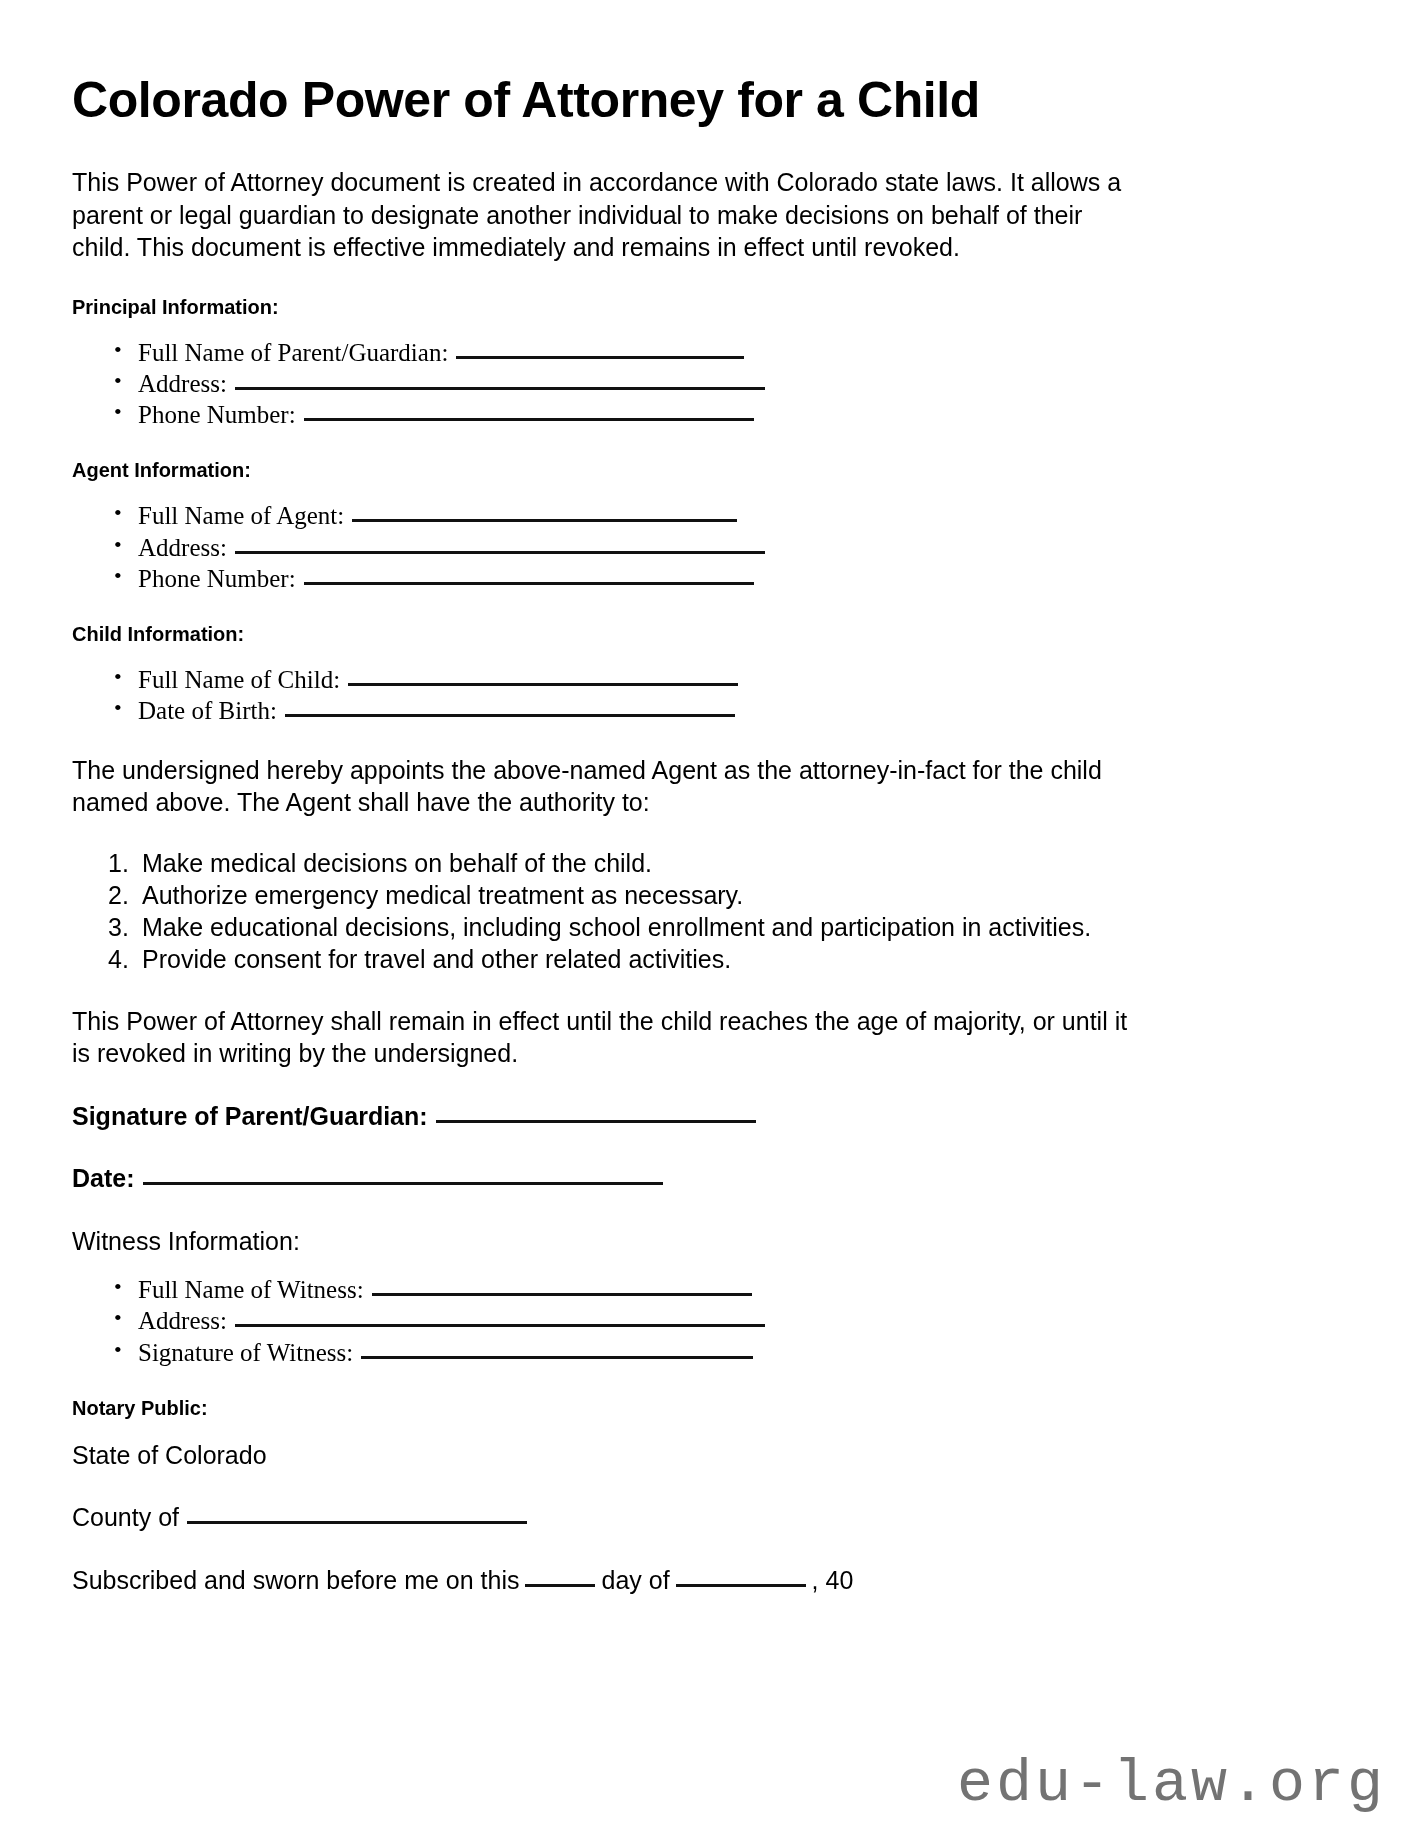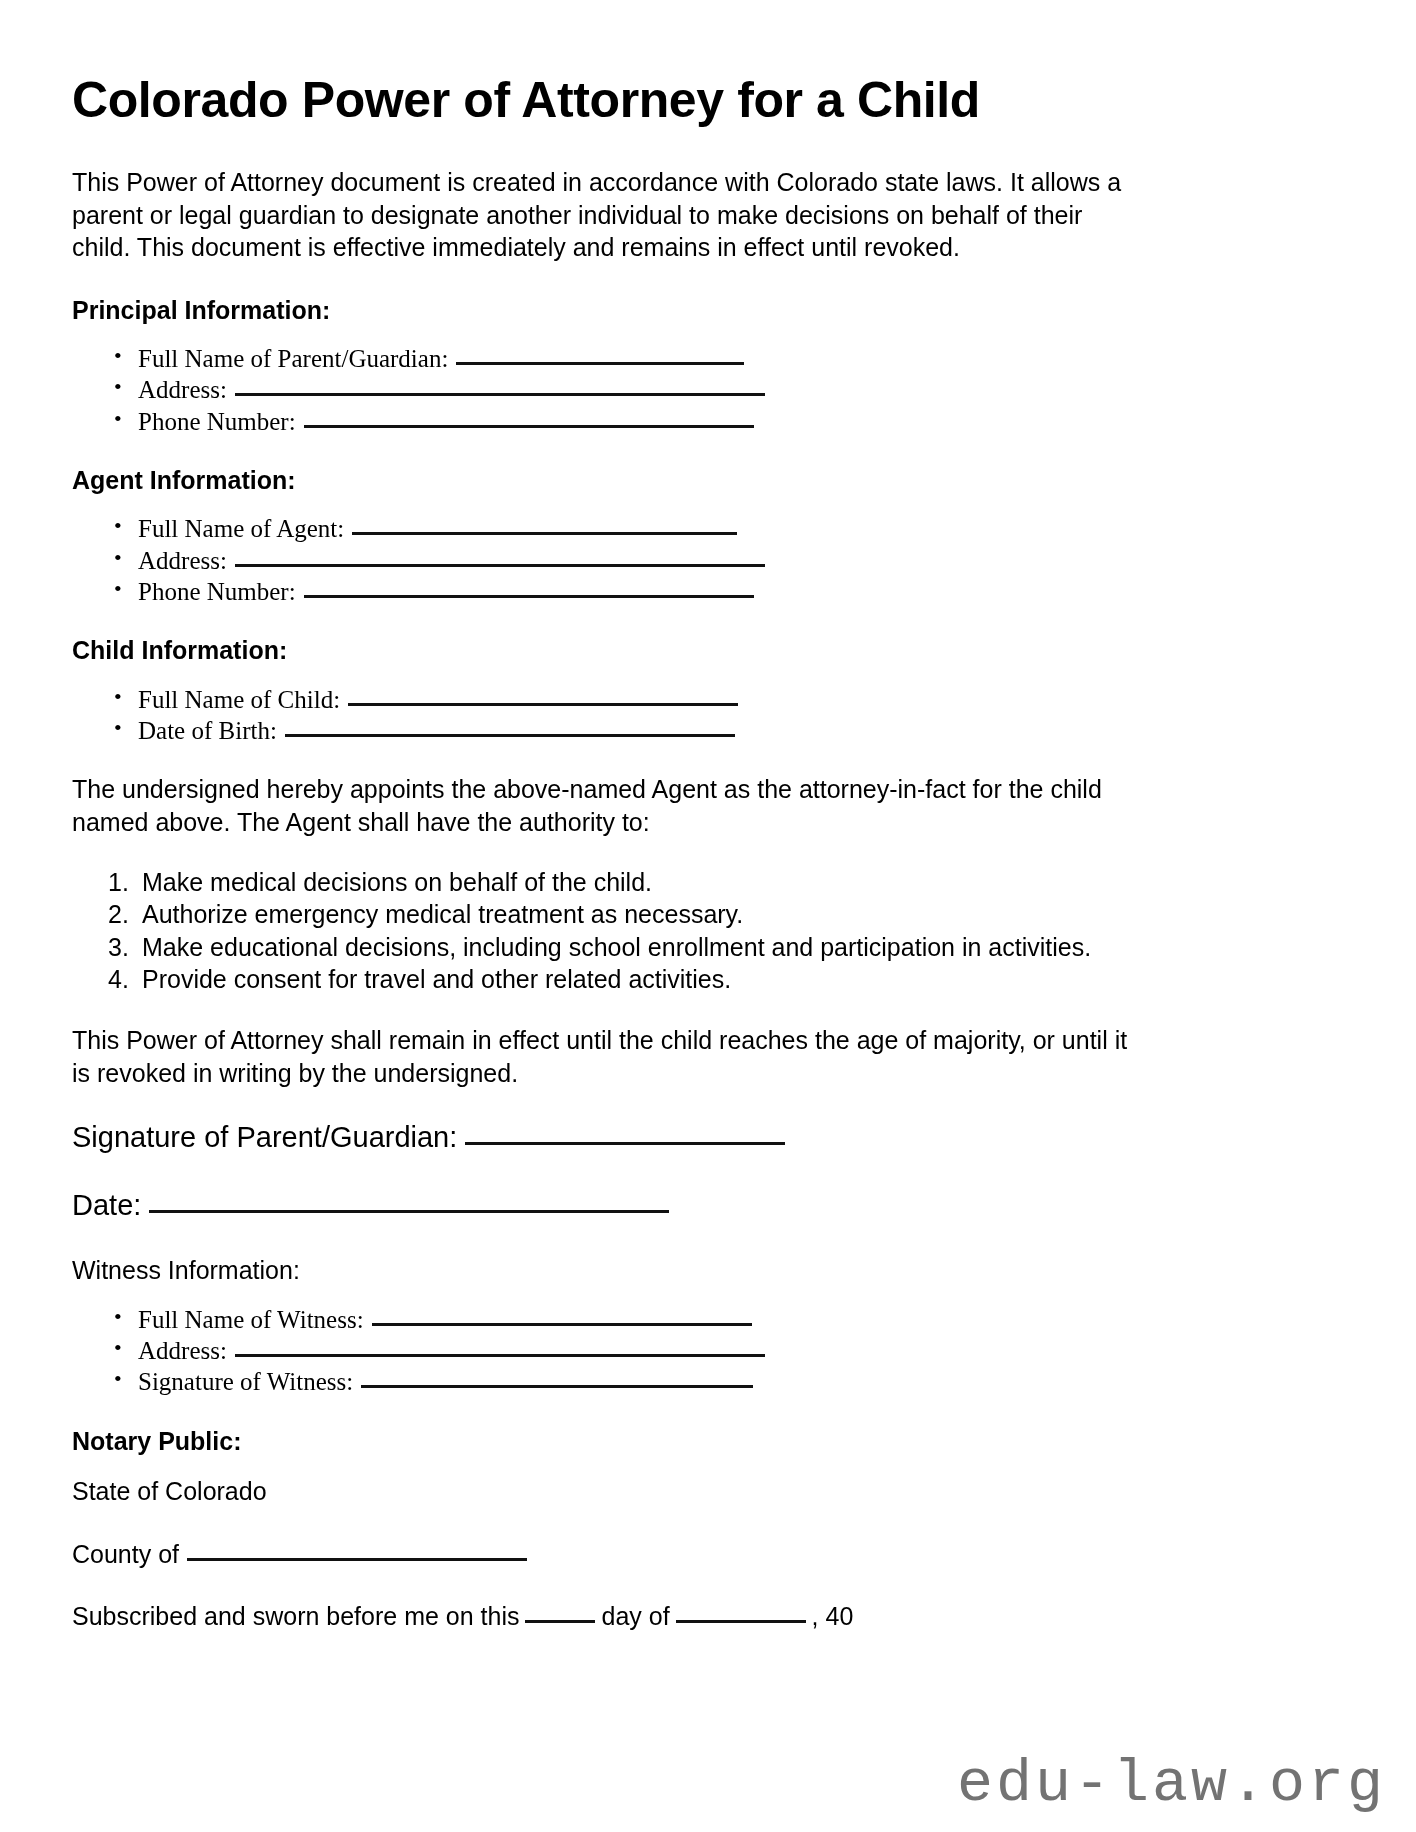--- a/index.html
+++ b/index.html
@@ -37,21 +37,21 @@
   }
 
   p.para {
     font-size: 25px;
     line-height: 1.30;
     margin: 0 0 30px 0;
     max-width: 1070px;
   }
 
   h2.section-heading {
-    font-size: 25px;
+    font-size: 20px;
     font-weight: bold;
     line-height: 1.30;
     margin: 0 0 18px 0;
   }
 
   p.plain-heading {
     font-size: 25px;
     font-weight: normal;
     line-height: 1.30;
     margin: 0 0 18px 0;
@@ -109,22 +109,22 @@
   }
   .blank-inline {
     display: inline-block;
     border-bottom: 3px solid #111111;
     vertical-align: 2px;
     margin: 0 6px;
     height: 13px;
   }
 
   .sig-line {
-    font-size: 29px;
-    font-weight: normal;
+    font-size: 25px;
+    font-weight: bold;
     line-height: 1.30;
     margin: 0 0 30px 0;
     white-space: nowrap;
   }
 
   .notary-line {
     font-size: 25px;
     line-height: 1.30;
     margin: 0 0 30px 0;
     white-space: nowrap;

